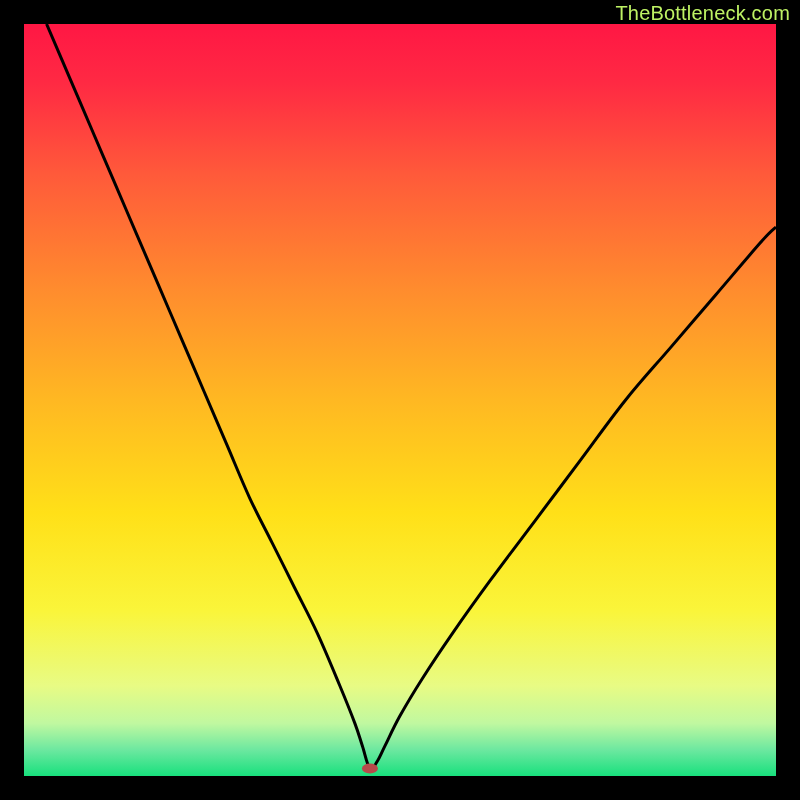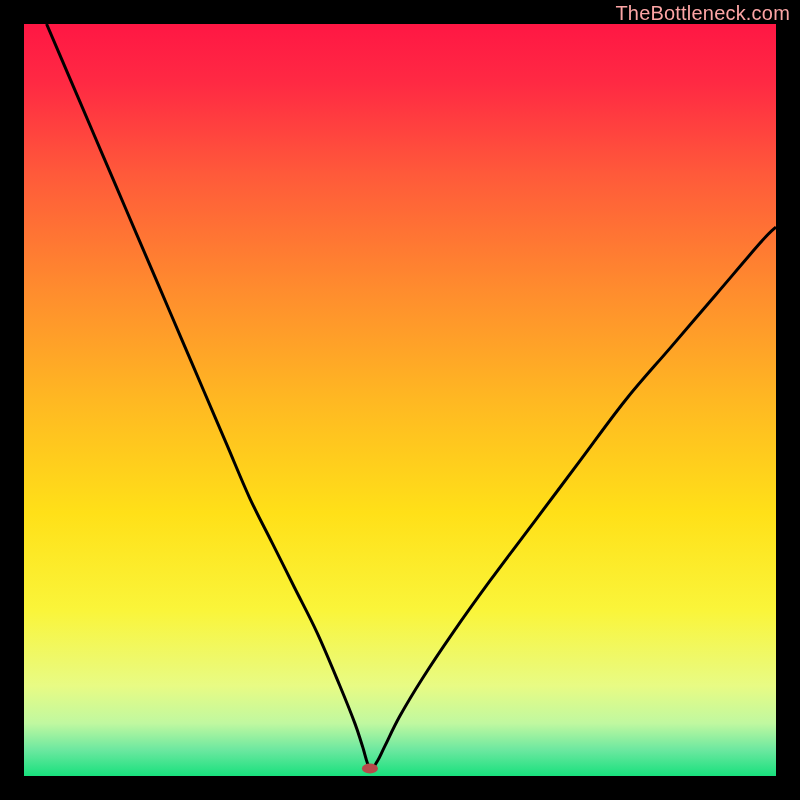--- a/index.html
+++ b/index.html
@@ -23,21 +23,21 @@
     position: absolute;
     left: 0;
     top: 0;
     width: 752px;
     height: 752px;
   }
   .watermark {
     position: absolute;
     top: 2px;
     right: 10px;
-    color: #fca5a5;
+    color: #bef264;
     font-size: 20px;
     font-weight: 500;
     letter-spacing: 0.2px;
   }
 </style>
 </head>
 <body>
 
 <div class="frame">
   <svg class="plot" viewBox="0 0 752 752" preserveAspectRatio="none">

